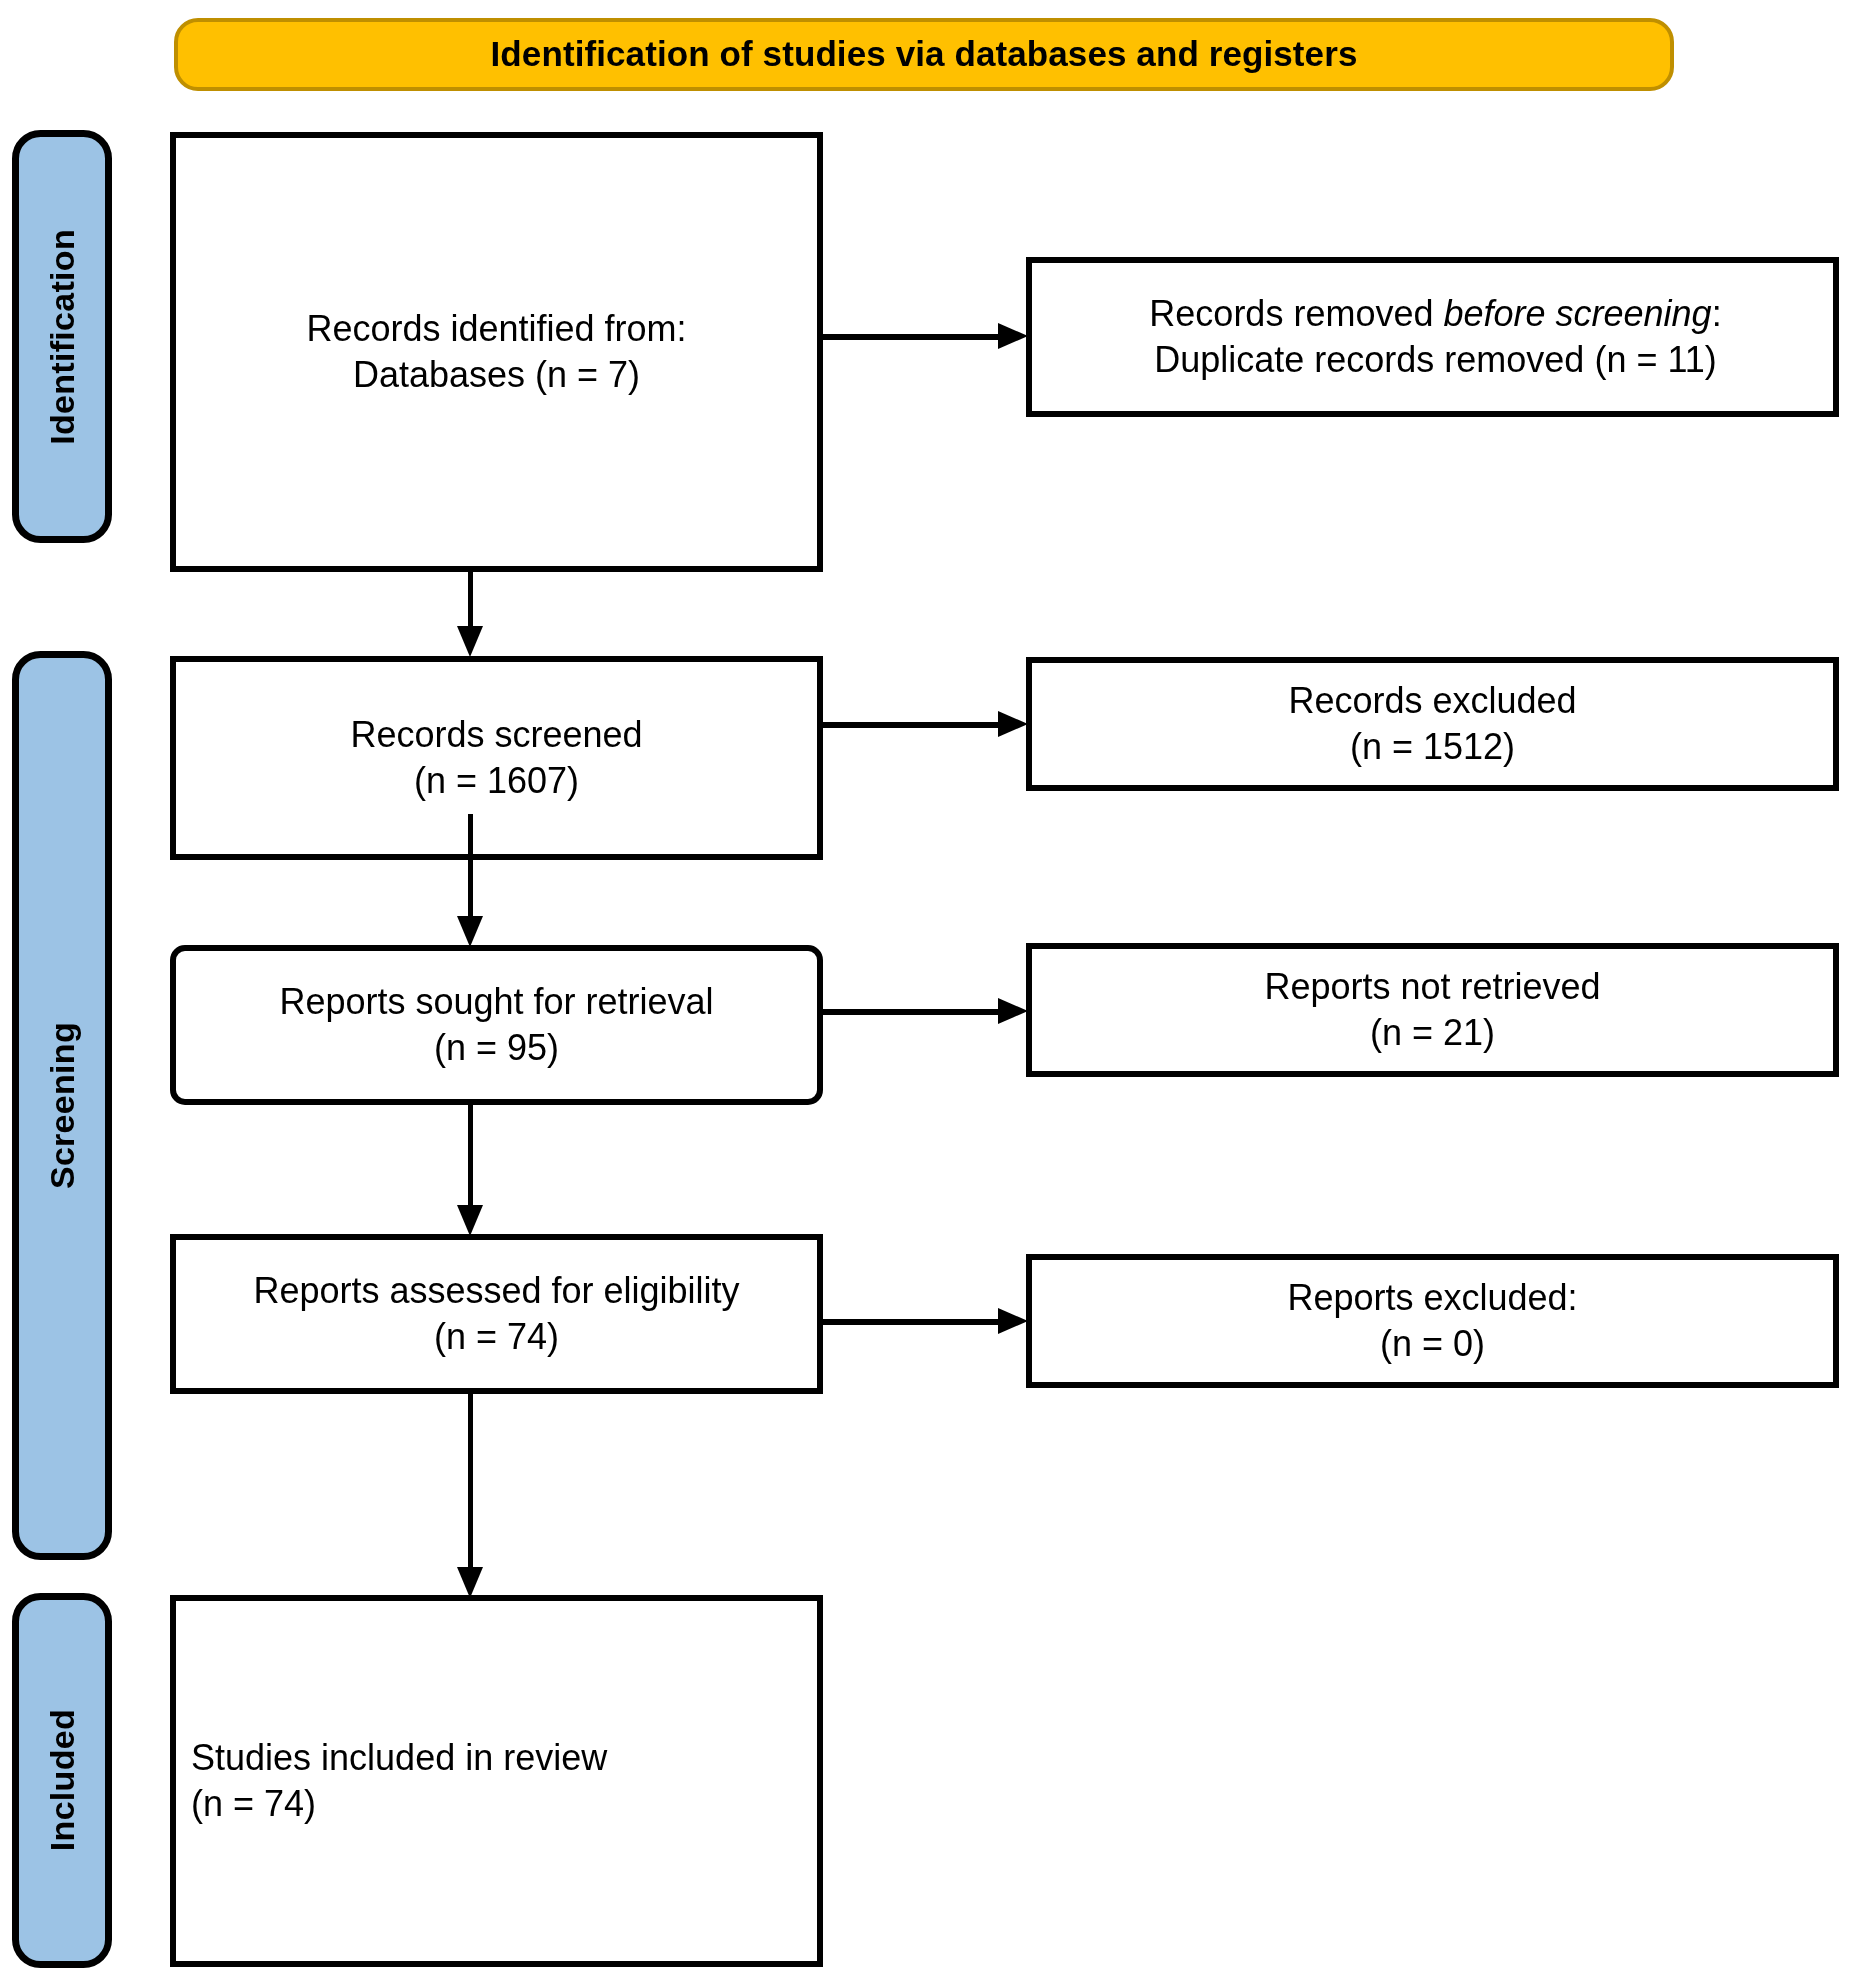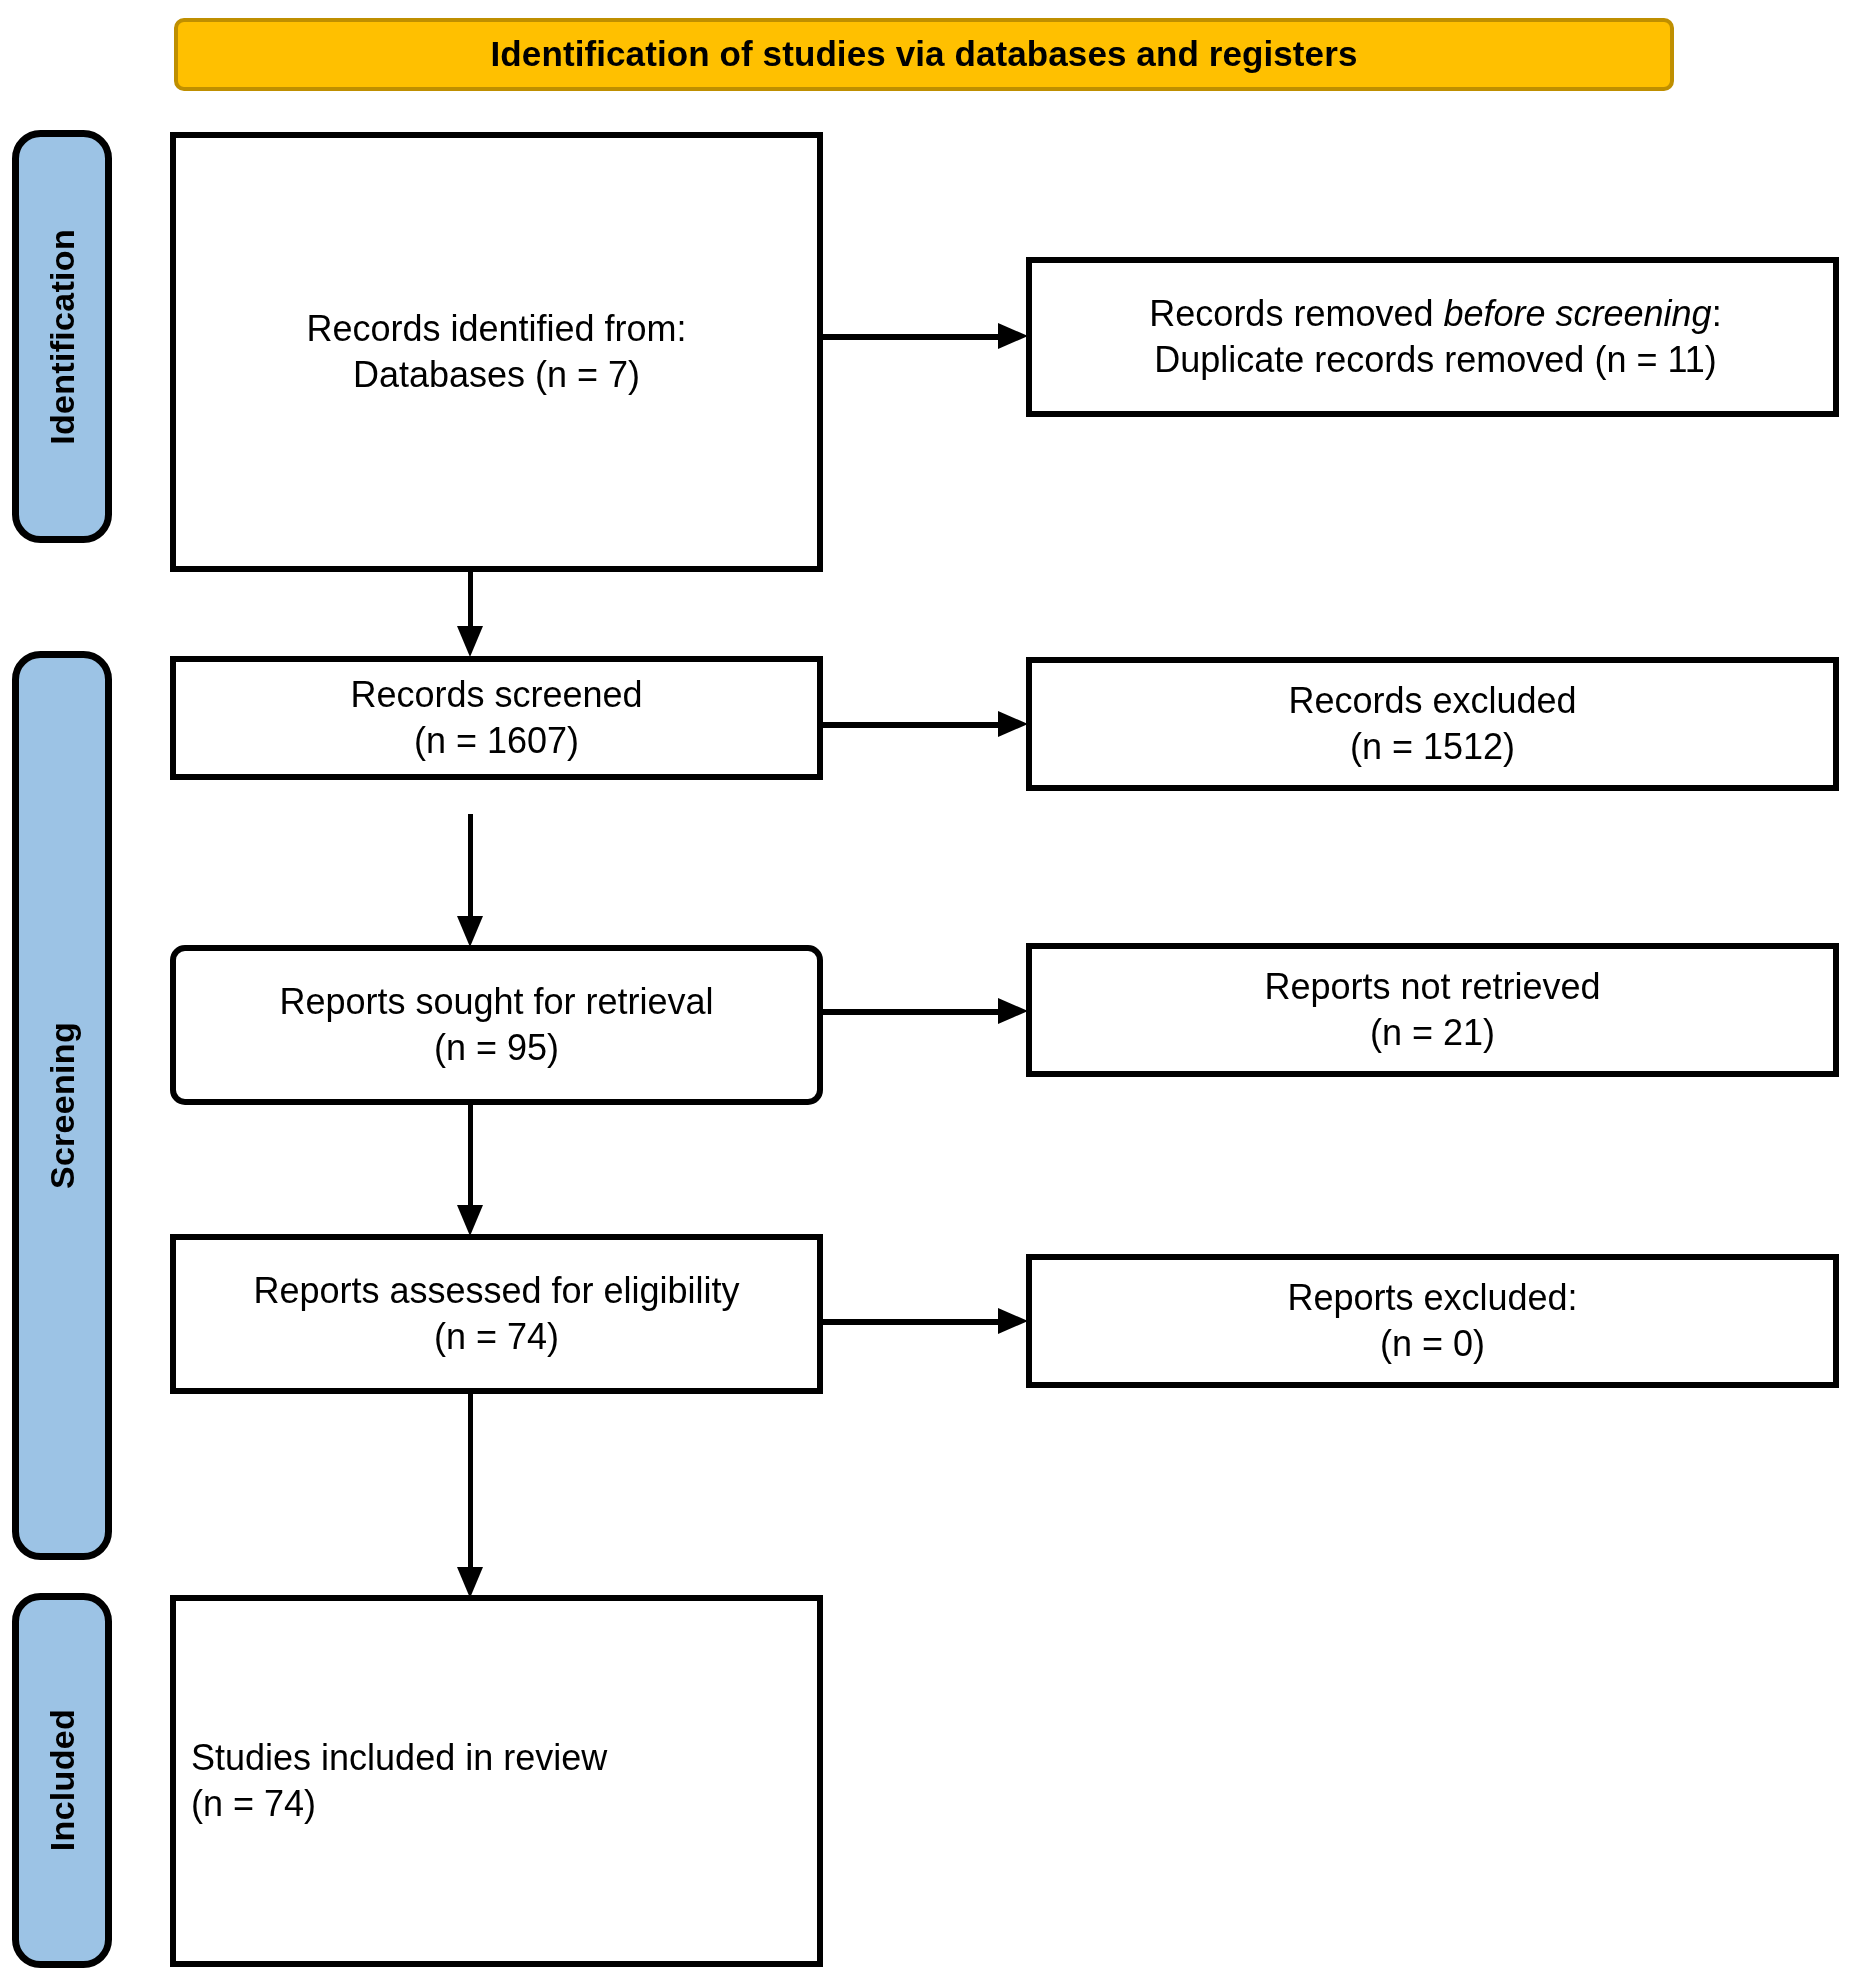--- a/index.html
+++ b/index.html
@@ -19,21 +19,21 @@
 
   
   .banner {
     position: absolute;
     left: 174px;
     top: 17.6px;
     width: 1500px;
     height: 73px;
     background: #FFC000;
     border: 4.8px solid #BF8F00;
-    border-radius: 10px;
+    border-radius: 24px;
     box-sizing: border-box;
     display: flex;
     align-items: center;
     justify-content: center;
   }
   .banner-text {
     font-size: 35px;
     font-weight: bold;
     color: #000000;
     letter-spacing: 0.1px;
@@ -84,21 +84,21 @@
     color: #000000;
     text-align: center;
     white-space: pre-line;
   }
   .box.left-align { justify-content: flex-start; }
   .box.left-align .box-text { text-align: left; }
   .box-text .ital { font-style: italic; }
 
   
   #box-identified { left: 170px; top: 132px;  width: 653px; height: 440px; }
-  #box-screened   { left: 170px; top: 656px;  width: 653px; height: 124px; }
+  #box-screened   { left: 170px; top: 656px;  width: 653px; height: 204px; }
   #box-sought     { left: 170px; top: 945px; width: 653px; height: 160px; border-radius: 15px; }
   #box-assessed   { left: 170px; top: 1234px; width: 653px; height: 160px; }
   #box-included   { left: 170px; top: 1595px; width: 653px; height: 372px; }
 
   
   #box-removed        { left: 1026px; top: 257px;  width: 813px; height: 160px; padding-left: 21px; }
   #box-excluded       { left: 1026px; top: 657px;  width: 813px; height: 134px; }
   #box-notretrieved   { left: 1026px; top: 943px; width: 813px; height: 134px; }
   #box-repexcluded    { left: 1026px; top: 1254px; width: 813px; height: 134px; }
 

